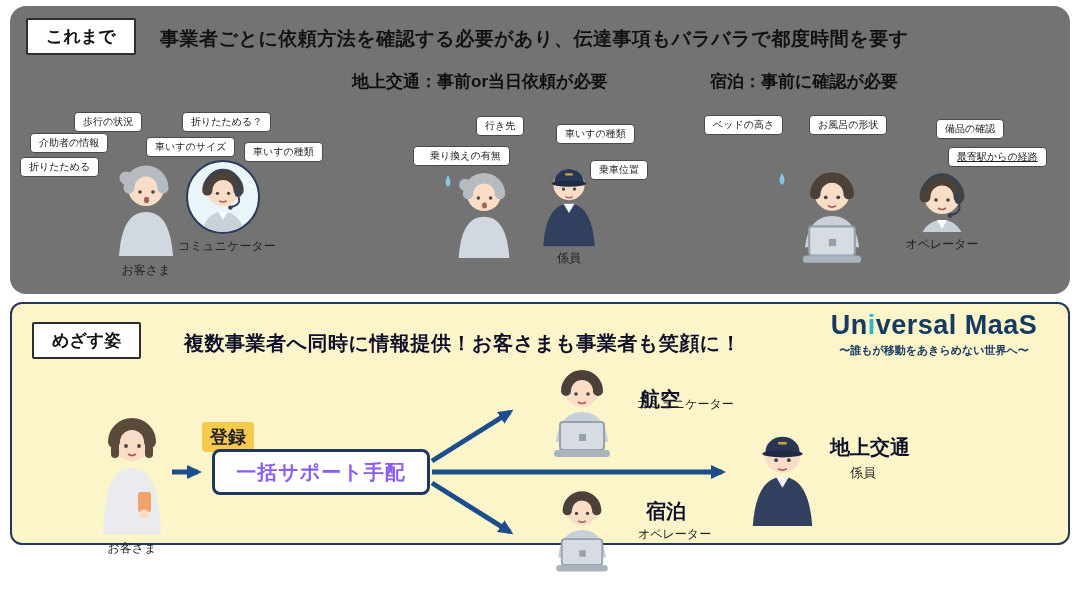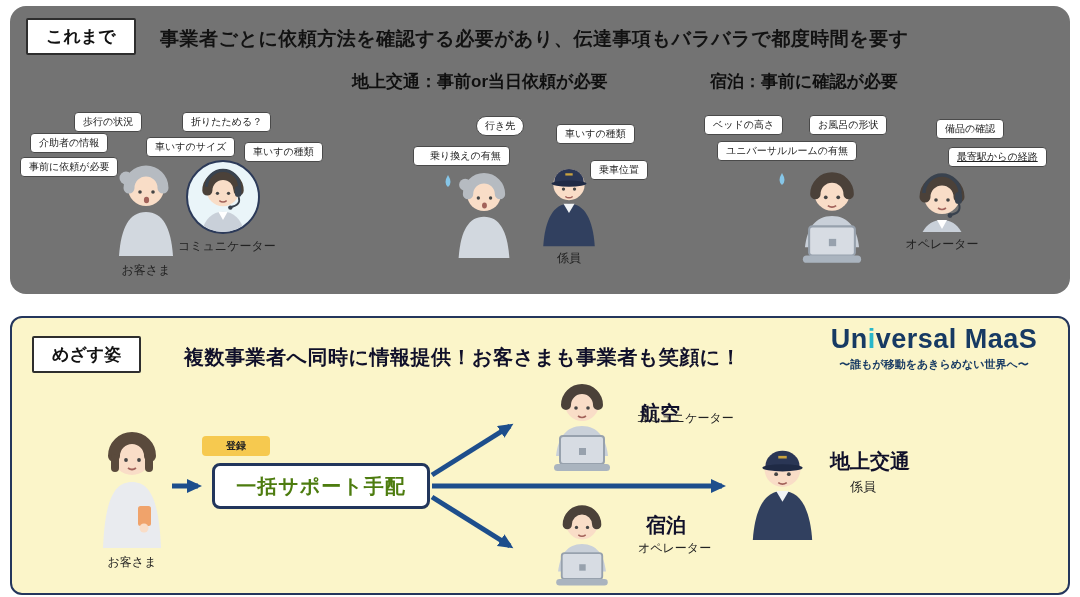--- a/index.html
+++ b/index.html
@@ -8,21 +8,21 @@
     position:relative; background:#ffffff;
     font-family:"Liberation Sans", sans-serif; color:#1a1a1a;
     overflow:hidden;
   }
   .abs { position:absolute; }
   .panel-before {
     left:10px; top:6px; width:1060px; height:288px;
     background:#737373; border-radius:16px;
   }
   .panel-goal {
-    left:10px; top:316px; width:1060px; height:279px;
+    left:10px; top:302px; width:1060px; height:243px;
     background:#fbf5c9; border:2px solid #24365c; border-radius:12px;
   }
   .tag-box {
     background:#ffffff; border:2px solid #2e2e2e; border-radius:2px;
     padding:5px 18px; font-weight:bold; font-size:17px; color:#111;
     white-space:nowrap;
   }
   .headline { font-weight:bold; font-size:19px; color:#121212; white-space:nowrap; letter-spacing:0.5px; }
   .sec-title { position:absolute; font-weight:bold; font-size:17px; color:#0f0f0f; white-space:nowrap; }
   .bubble {
@@ -30,26 +30,26 @@
     border-radius:4px; padding:2px 8px; font-size:10px; color:#222;
     white-space:nowrap;
   }
   .plabel { position:absolute; font-size:12px; color:#222; text-align:center; white-space:nowrap; }
   .goal-title { position:absolute; font-weight:bold; font-size:20px; color:#10102a; white-space:nowrap; }
   .goal-sub { position:absolute; font-size:12px; color:#222; white-space:nowrap; }
   .hub-box {
     position:absolute; left:200px; top:145px; width:218px; height:46px;
     background:#ffffff; border:3px solid #22365c; border-radius:8px;
     display:flex; align-items:center; justify-content:center;
-    font-weight:bold; font-size:20px; color:#4d7c0f; letter-spacing:1px;
+    font-weight:bold; font-size:20px; color:#8b5cf6; letter-spacing:1px;
   }
   .register-tag {
     position:absolute; left:190px; top:118px;
-    background:#f6c94f; border-radius:4px; padding:3px 24px;
-    font-weight:bold; font-size:10px; color:#222;
+    background:#f6c94f; border-radius:4px; padding:3px 8px;
+    font-weight:bold; font-size:18px; color:#222;
   }
   .logo-wrap { position:absolute; right:14px; top:6px; width:240px; text-align:center; }
   .logo-title { font-weight:bold; font-size:27px; color:#173a63; letter-spacing:0.5px; }
   .logo-accent { color:#2ab7c9; }
   .logo-tagline { font-size:11px; font-weight:bold; color:#173a63; margin-top:2px; }
   .circle-frame {
     position:absolute; width:74px; height:74px; border-radius:50%;
     border:2px solid #2c3a59; background:#eaf5f9; overflow:hidden;
   }
 </style>
@@ -128,31 +128,30 @@
   <div class="abs headline" style="left:150px; top:20px;">事業者ごとに依頼方法を確認する必要があり、伝達事項もバラバラで都度時間を要す</div>
 
   <div class="sec-title" style="left:342px; top:64px;">地上交通：事前or当日依頼が必要</div>
   <div class="sec-title" style="left:700px; top:64px;">宿泊：事前に確認が必要</div>
 
   <div class="bubble" style="left:64px; top:106px;">歩行の状況</div>
   <div class="bubble" style="left:172px; top:106px;">折りたためる？</div>
   <div class="bubble" style="left:20px; top:127px;">介助者の情報</div>
   <div class="bubble" style="left:136px; top:131px;">車いすのサイズ</div>
   <div class="bubble" style="left:234px; top:136px;">車いすの種類</div>
-  <div class="bubble" style="left:10px; top:151px;">事前に依頼が必要</div>
-
-  <div class="bubble" style="left:466px; top:110px;border-radius:11px;">行き先</div>
+  <div class="bubble" style="left:10px; top:151px;">折りたためる</div>
+
+  <div class="bubble" style="left:466px; top:110px;">行き先</div>
   <div class="bubble" style="left:546px; top:118px;">車いすの種類</div>
   <div class="bubble" style="left:403px; top:140px;padding-left:16px;">乗り換えの有無</div>
   <div class="bubble" style="left:580px; top:154px;">乗車位置</div>
 
   <div class="bubble" style="left:694px; top:109px;">ベッドの高さ</div>
   <div class="bubble" style="left:799px; top:109px;">お風呂の形状</div>
   <div class="bubble" style="left:926px; top:113px;">備品の確認</div>
-  <div class="bubble" style="left:707px; top:135px;">ユニバーサルルームの有無</div>
   <div class="bubble" style="left:938px; top:141px;text-decoration:underline;">最寄駅からの経路</div>
 
   <svg class="abs" style="left:100px; top:152px;" width="72" height="100" viewBox="0 0 72 100">
       <use href="#p-elder"></use>
     </svg>
   <div class="plabel" style="left:100px; top:256px; width:72px;">お客さま</div>
 
   <div class="circle-frame" style="left:176px; top:154px;">
     <svg width="70" height="70" viewBox="0 0 76 76">
         <use href="#p-headset"></use>

